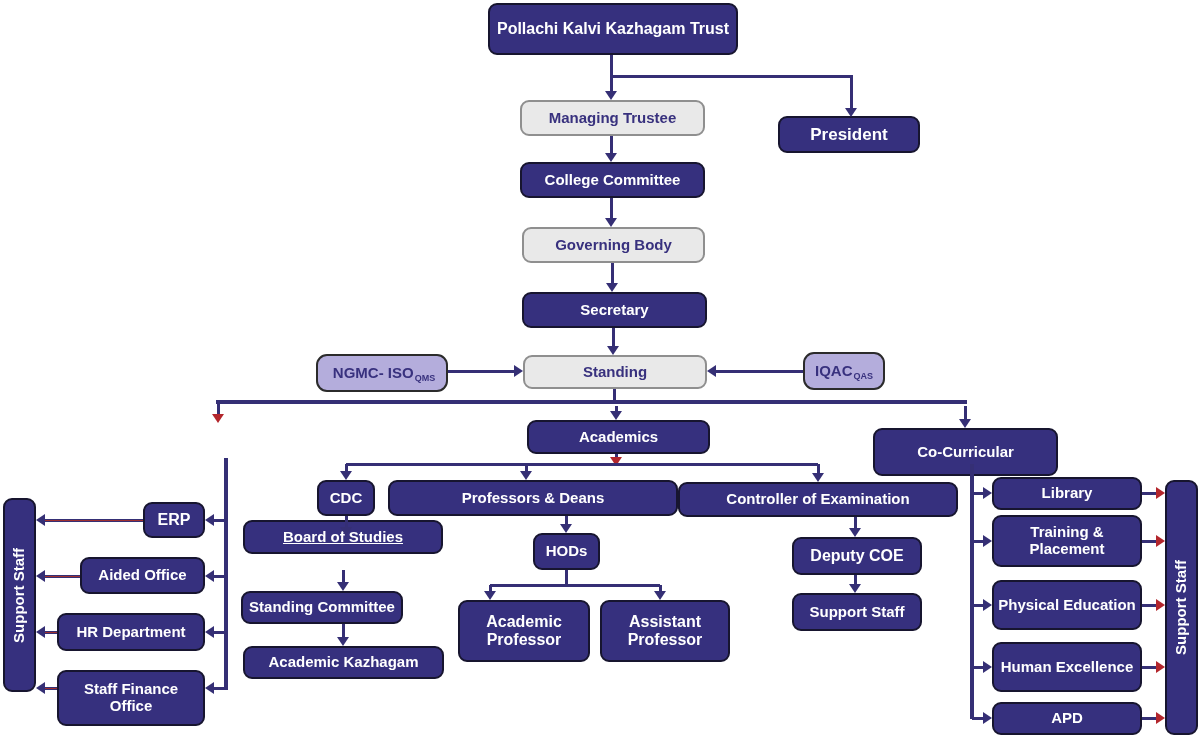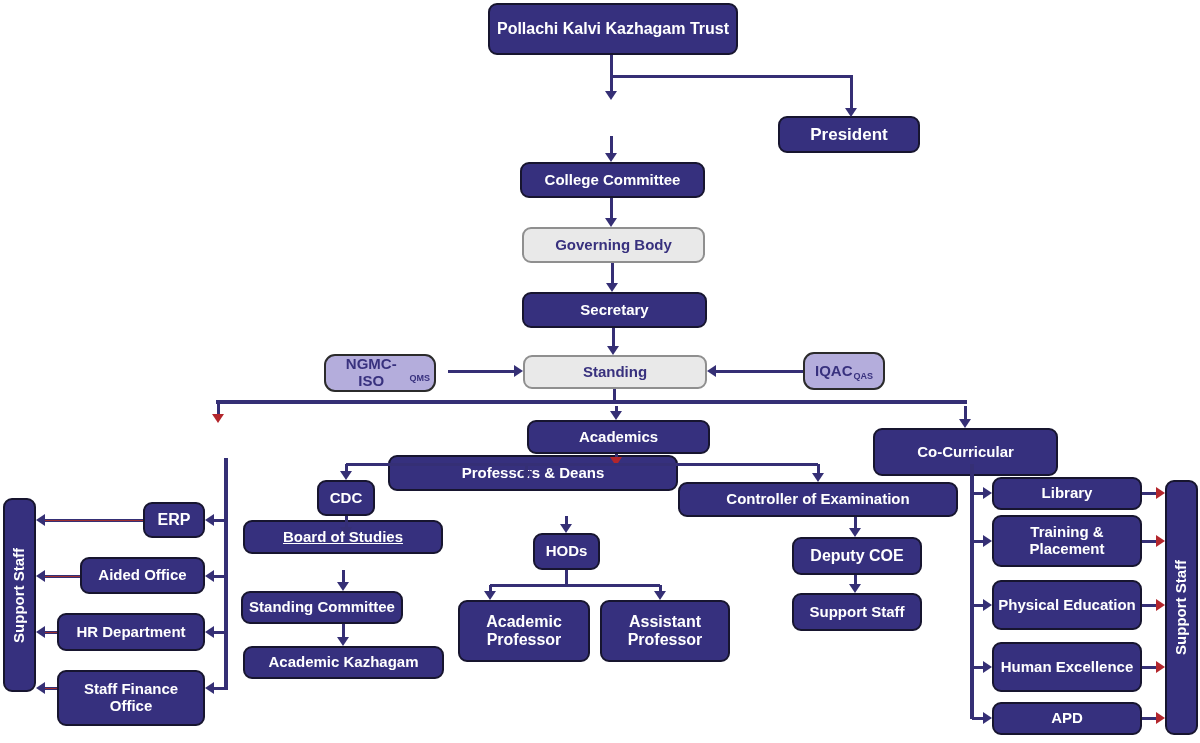--- a/index.html
+++ b/index.html
@@ -22,53 +22,56 @@
   .hline.core{background:linear-gradient(180deg,#352F75 0 1px,#A03030 1px 2px,#352F75 2px 100%);}
   .arr{position:absolute;width:0;height:0;}
 </style>
 </head>
 <body>
 
 <div id="canvas">
     <div class="node dark" style="left: 488px; top: 3px; width: 250px; height: 52px; font-size: 16px;">
       <span class="lbl">Pollachi Kalvi Kazhagam Trust</span>
     </div>
+    <div class="node light" style="left: 520px; top: 100px; width: 185px; height: 36px;">
+      <span class="lbl">Managing Trustee</span>
+    </div>
     <div class="node dark" style="left: 778px; top: 116px; width: 142px; height: 37px; font-size: 17px;">
       <span class="lbl">President</span>
     </div>
     <div class="node dark" style="left: 520px; top: 162px; width: 185px; height: 36px;">
       <span class="lbl">College Committee</span>
     </div>
     <div class="node light" style="left: 522px; top: 227px; width: 183px; height: 36px;">
       <span class="lbl">Governing Body</span>
     </div>
     <div class="node dark" style="left: 522px; top: 292px; width: 185px; height: 36px;">
       <span class="lbl">Secretary</span>
     </div>
-    <div class="node purple" style="left: 324px; top: 354px; width: 112px; height: 38px; padding-left: 8px;">
+    <div class="node purple" style="left: 316px; top: 354px; width: 132px; height: 38px; padding-left: 8px;">
       <span class="lbl">NGMC- ISO</span>
       <span class="sub">QMS</span>
     </div>
     <div class="node light" style="left: 523px; top: 355px; width: 184px; height: 34px;">
       <span class="lbl">Standing</span>
     </div>
     <div class="node purple" style="left: 803px; top: 352px; width: 82px; height: 38px;">
       <span class="lbl">IQAC</span>
       <span class="sub">QAS</span>
     </div>
     <div class="node dark" style="left: 527px; top: 420px; width: 183px; height: 34px;">
       <span class="lbl">Academics</span>
     </div>
     <div class="node dark" style="left: 873px; top: 428px; width: 185px; height: 48px;">
       <span class="lbl">Co-Curricular</span>
     </div>
     <div class="node dark" style="left: 317px; top: 480px; width: 58px; height: 36px;">
       <span class="lbl">CDC</span>
     </div>
-    <div class="node dark" style="left: 388px; top: 455px; width: 290px; height: 36px;">
+    <div class="node dark" style="left: 388px; top: 480px; width: 290px; height: 36px;">
       <span class="lbl">Professors &amp; Deans</span>
     </div>
     <div class="node dark" style="left: 678px; top: 482px; width: 280px; height: 35px;">
       <span class="lbl">Controller of Examination</span>
     </div>
     <div class="node dark" style="left: 243px; top: 520px; width: 200px; height: 34px; text-decoration: underline;">
       <span class="lbl">Board of Studies</span>
     </div>
     <div class="node dark" style="left: 241px; top: 591px; width: 162px; height: 33px;">
       <span class="lbl">Standing Committee</span>

